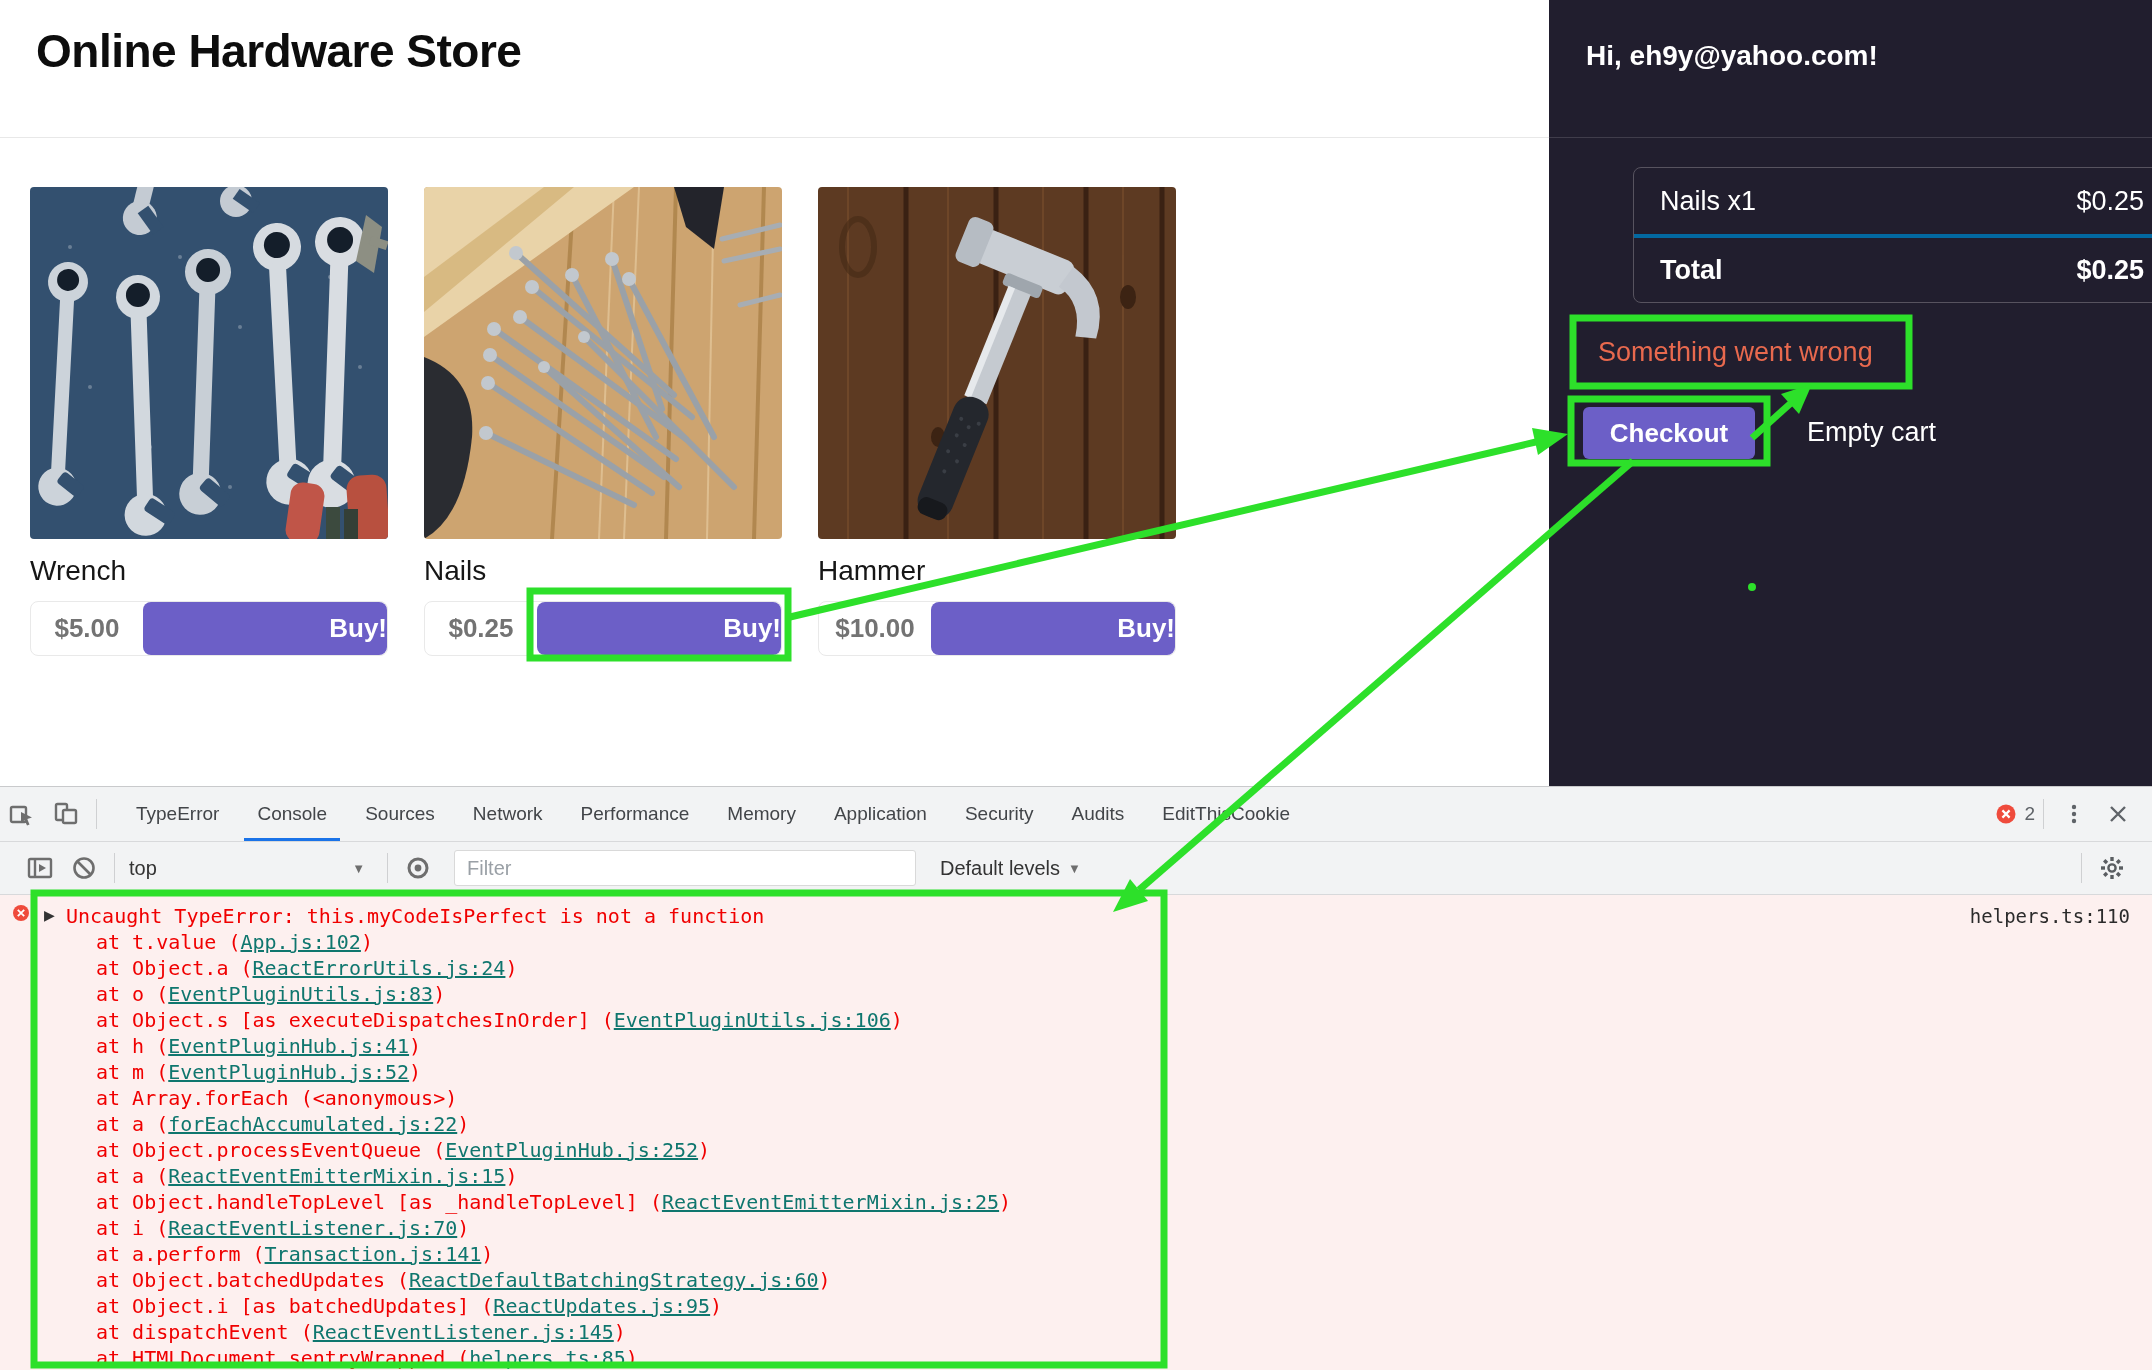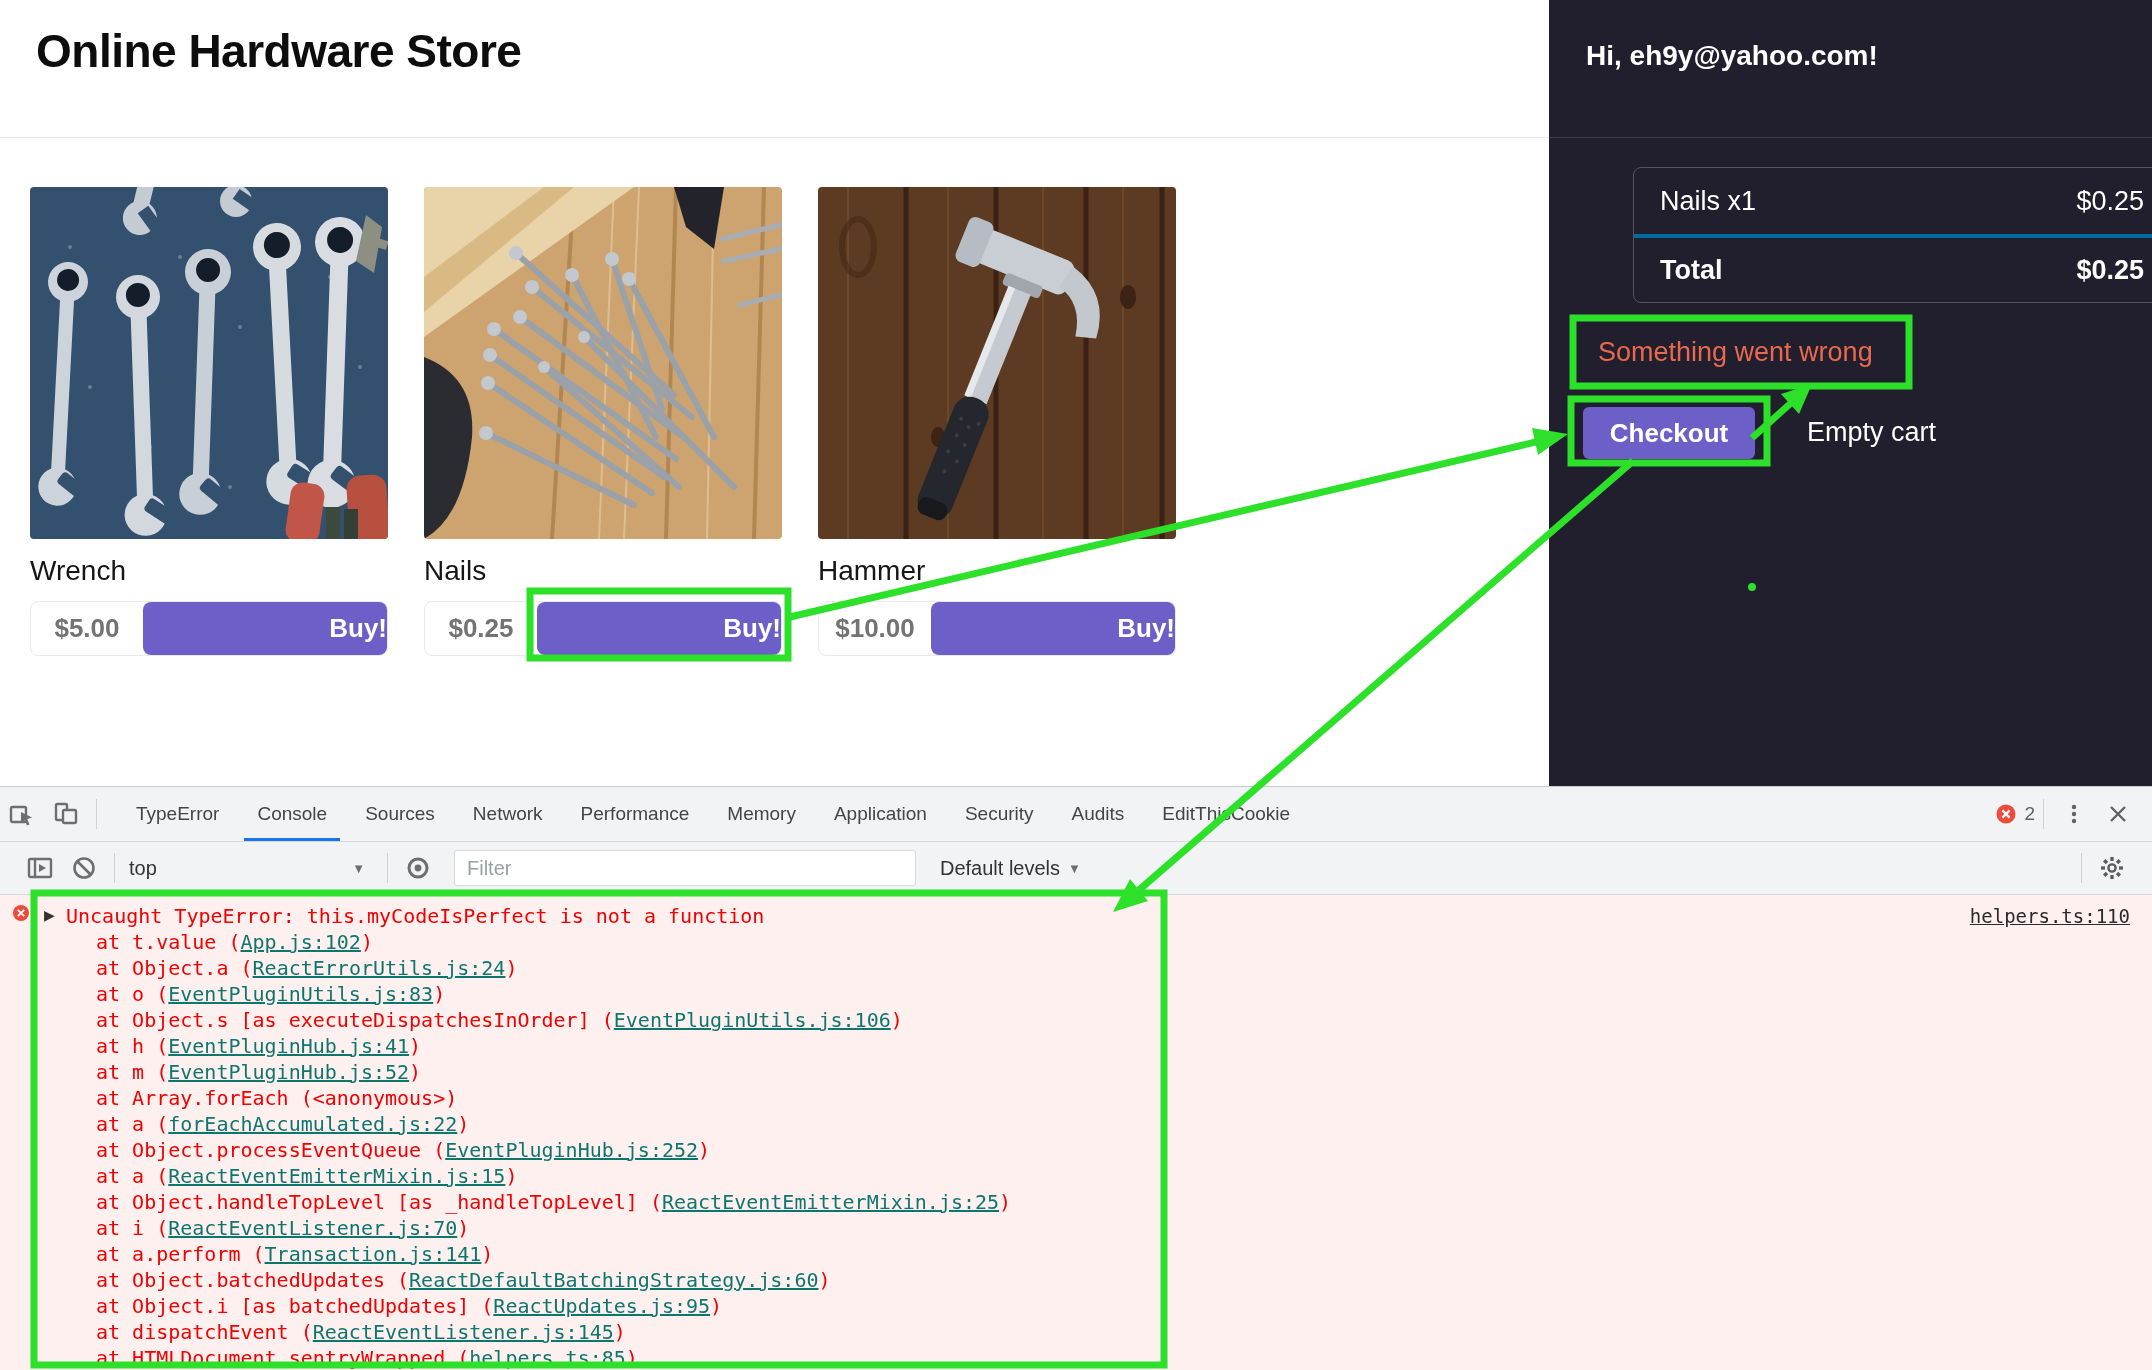--- a/index.html
+++ b/index.html
@@ -60,21 +60,21 @@
   .filter-input::placeholder { color:#9aa0a6; }
   .levels { margin-left:24px; font-size:20px; color:#333; display:flex; align-items:center; gap:8px; cursor:pointer; }
 
   .dt-console { position:relative; height:476px; background:#fdf0ef; overflow:hidden;
                 font-family:"DejaVu Sans Mono", monospace; }
   .console-msg-row { position:relative; padding:8px 20px 0 66px; font-size:20px; line-height:26px; color:#f00000; }
   .err-x { position:absolute; left:12px; top:9px; }
   .disclosure { position:absolute; left:44px; top:7px; font-size:14px; color:#333;
                 font-family:"DejaVu Sans", sans-serif; }
   .top-src-link { position:absolute; right:22px; top:8px; font-size:19px; color:#2b2b2b;
-                  text-decoration:underline; cursor:pointer; }
+                  cursor:pointer; }
   .stack-line { padding-left:96px; font-size:20px; line-height:26px; color:#f00000; white-space:pre; }
   .src-link { text-decoration:underline; cursor:pointer; color:#0f766e; }
 
   
   .annotations { position:absolute; left:0; top:0; pointer-events:none; z-index:60; }
   .ann { stroke:#2de02a; stroke-width:7; fill:none; }
   .ann-fill { fill:#2de02a; stroke:none; }
 </style>
 </head>
 <body>

